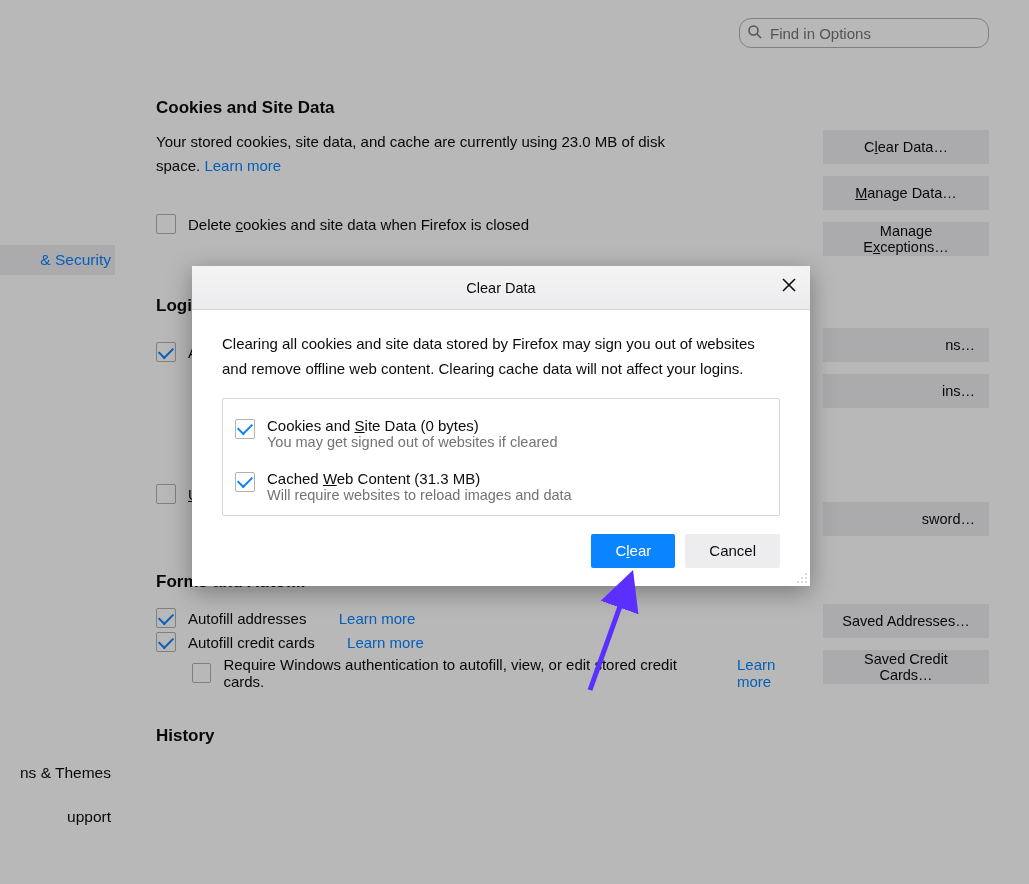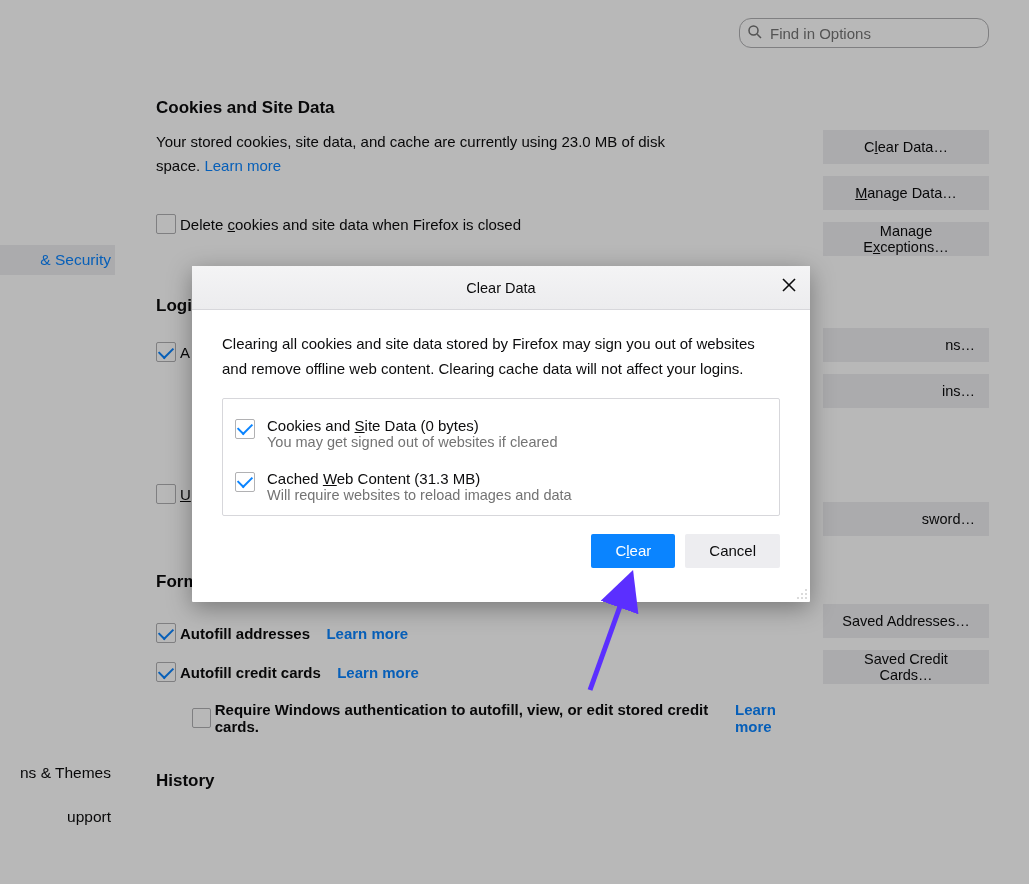--- a/index.html
+++ b/index.html
@@ -98,21 +98,21 @@
     height: 34px;
     min-width: 166px;
     background: #ededf0;
     border: none;
     font-size: 14.5px;
     color: #0c0c0d;
     cursor: pointer;
     padding: 0 14px;
   }
   .check-row {
-    display: flex; align-items: center; gap: 4px;
+    display: flex; align-items: center; gap: 12px;
     margin-top: 10px;
   }
   .check-row.indent { margin-left: 36px; }
   .checkbox {
     width: 20px; height: 20px;
     border: 1px solid #b1b1b3;
     border-radius: 2px;
     display: inline-flex;
     align-items: center; justify-content: center;
   }
@@ -164,21 +164,21 @@
     border-radius: 2px;
     padding: 12px 12px 8px 12px;
   }
   .dlg-item { display: flex; gap: 12px; align-items: flex-start; padding: 6px 0 14px 0; }
   .dlg-item:last-child { padding-bottom: 4px; }
   .dlg-item .checkbox { flex-shrink: 0; margin-top: 2px; }
   .dlg-item-title { font-size: 15px; color: #0c0c0d; }
   .dlg-item-sub { font-size: 14.5px; color: #737373; margin-top: 0; }
   .dlg-footer {
     display: flex; justify-content: flex-end; gap: 10px;
-    padding: 0 30px 34px 30px;
+    padding: 0 30px 18px 30px;
   }
   .dlg-btn {
     height: 34px; padding: 0 24px;
     font-size: 15px; border: none; cursor: pointer;
     background: #ededf0; color: #0c0c0d;
     border-radius: 2px;
   }
   .dlg-btn.primary { background: #0a84ff; color: #fff; }
   .resize-grip {
     position: absolute; right: 2px; bottom: 2px;
@@ -187,21 +187,21 @@
   }
 
   
   .arrow-overlay {
     position: absolute;
     left: 570px; top: 560px;
     z-index: 150;
     pointer-events: none;
   }
 
-  .forms .check-row { margin-top: 19px; font-weight: bold; }
+  .forms .check-row { margin-top: 4px; }
   .forms { margin-top: 34px; }
   .history-sect { margin-top: 36px; }
 
   .ul { text-decoration: underline; }
 </style>
 </head>
 <body>
 
 <div class="sidebar">
   <div class="side-spacer"></div>

